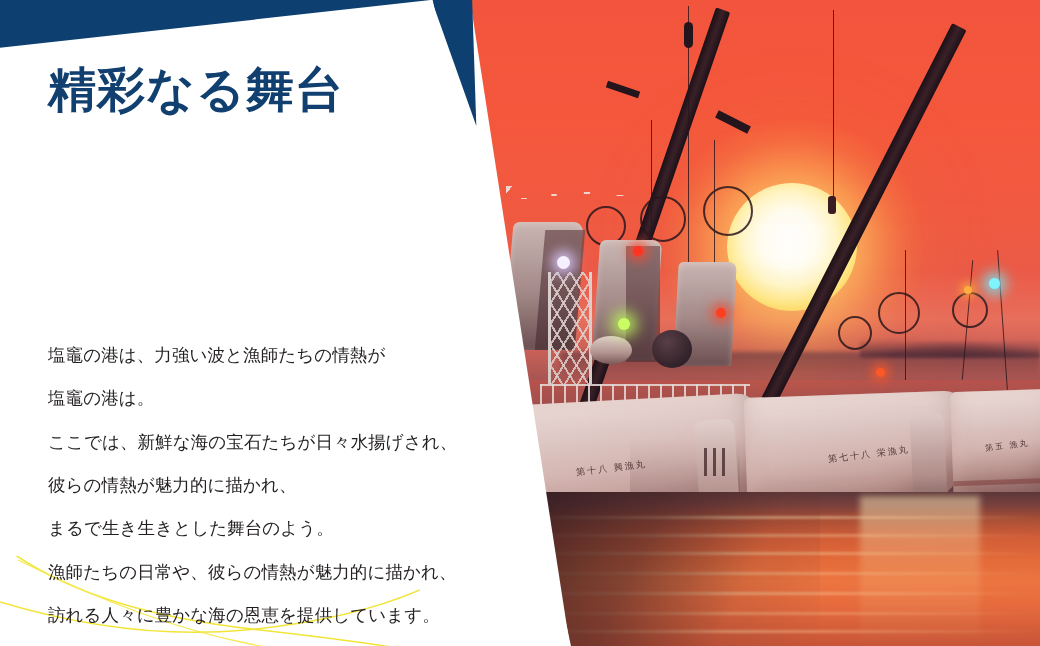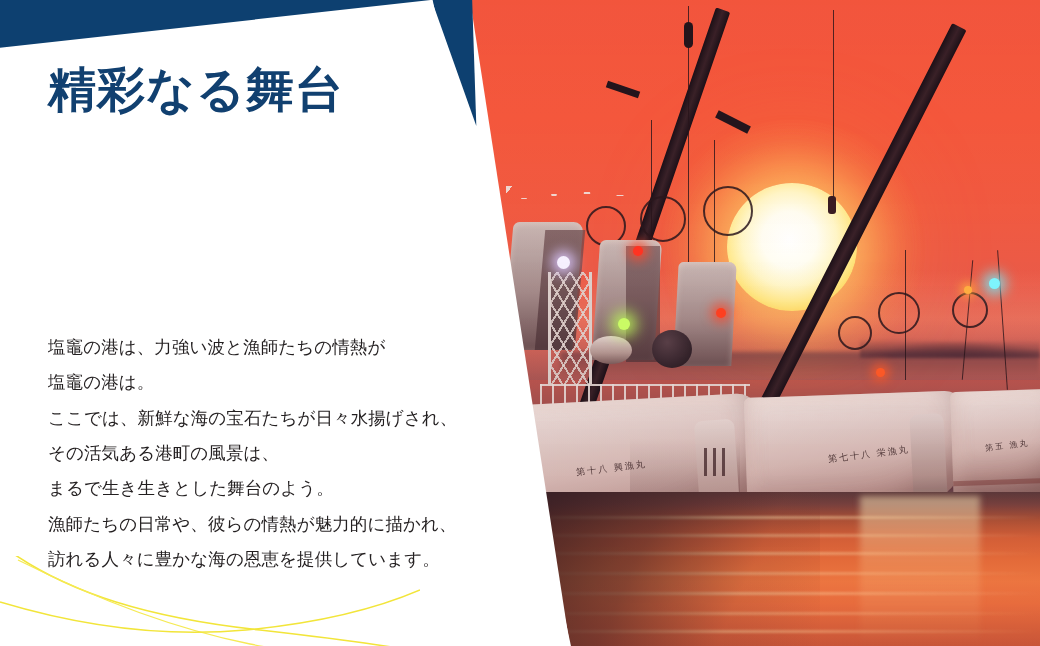--- a/index.html
+++ b/index.html
@@ -160,21 +160,21 @@
     font-family:"DejaVu Serif","Liberation Serif",serif;
     font-size:15px; letter-spacing:.19em; font-weight:400;
   }
 
   #body{
     position:absolute; left:48px; top:330px; width:500px;
     color:#231f20;
     font-family:"Liberation Sans","DejaVu Sans",sans-serif;
     font-size:17.5px; line-height:2.02; letter-spacing:.005em;
   }
-  #body .bline{ display:block; white-space:nowrap; }
+  #body .bline{ display:block; white-space:nowrap;margin-top:8px; }
 </style>
 </head>
 <body>
 
 <div id="stage">
 
   <div id="photo">
 
     <div class="ph" id="sky"></div>
     <div class="ph" id="sunglow"></div>
@@ -318,20 +318,20 @@
 
     <h1 id="title">
       <span class="line">精彩なる舞台</span>
     </h1>
 
 
     <div id="body">
       <span class="bline">塩竈の港は、力強い波と漁師たちの情熱が</span>
       <span class="bline">塩竈の港は。</span>
       <span class="bline">ここでは、新鮮な海の宝石たちが日々水揚げされ、</span>
-      <span class="bline">その活気ある港町の風景は、</span>
+      <span class="bline">彼らの情熱が魅力的に描かれ、</span>
       <span class="bline">まるで生き生きとした舞台のよう。</span>
       <span class="bline">漁師たちの日常や、彼らの情熱が魅力的に描かれ、</span>
       <span class="bline">訪れる人々に豊かな海の恩恵を提供しています。</span>
     </div>
   </div>
 
 </div>
 
 </body></html>

